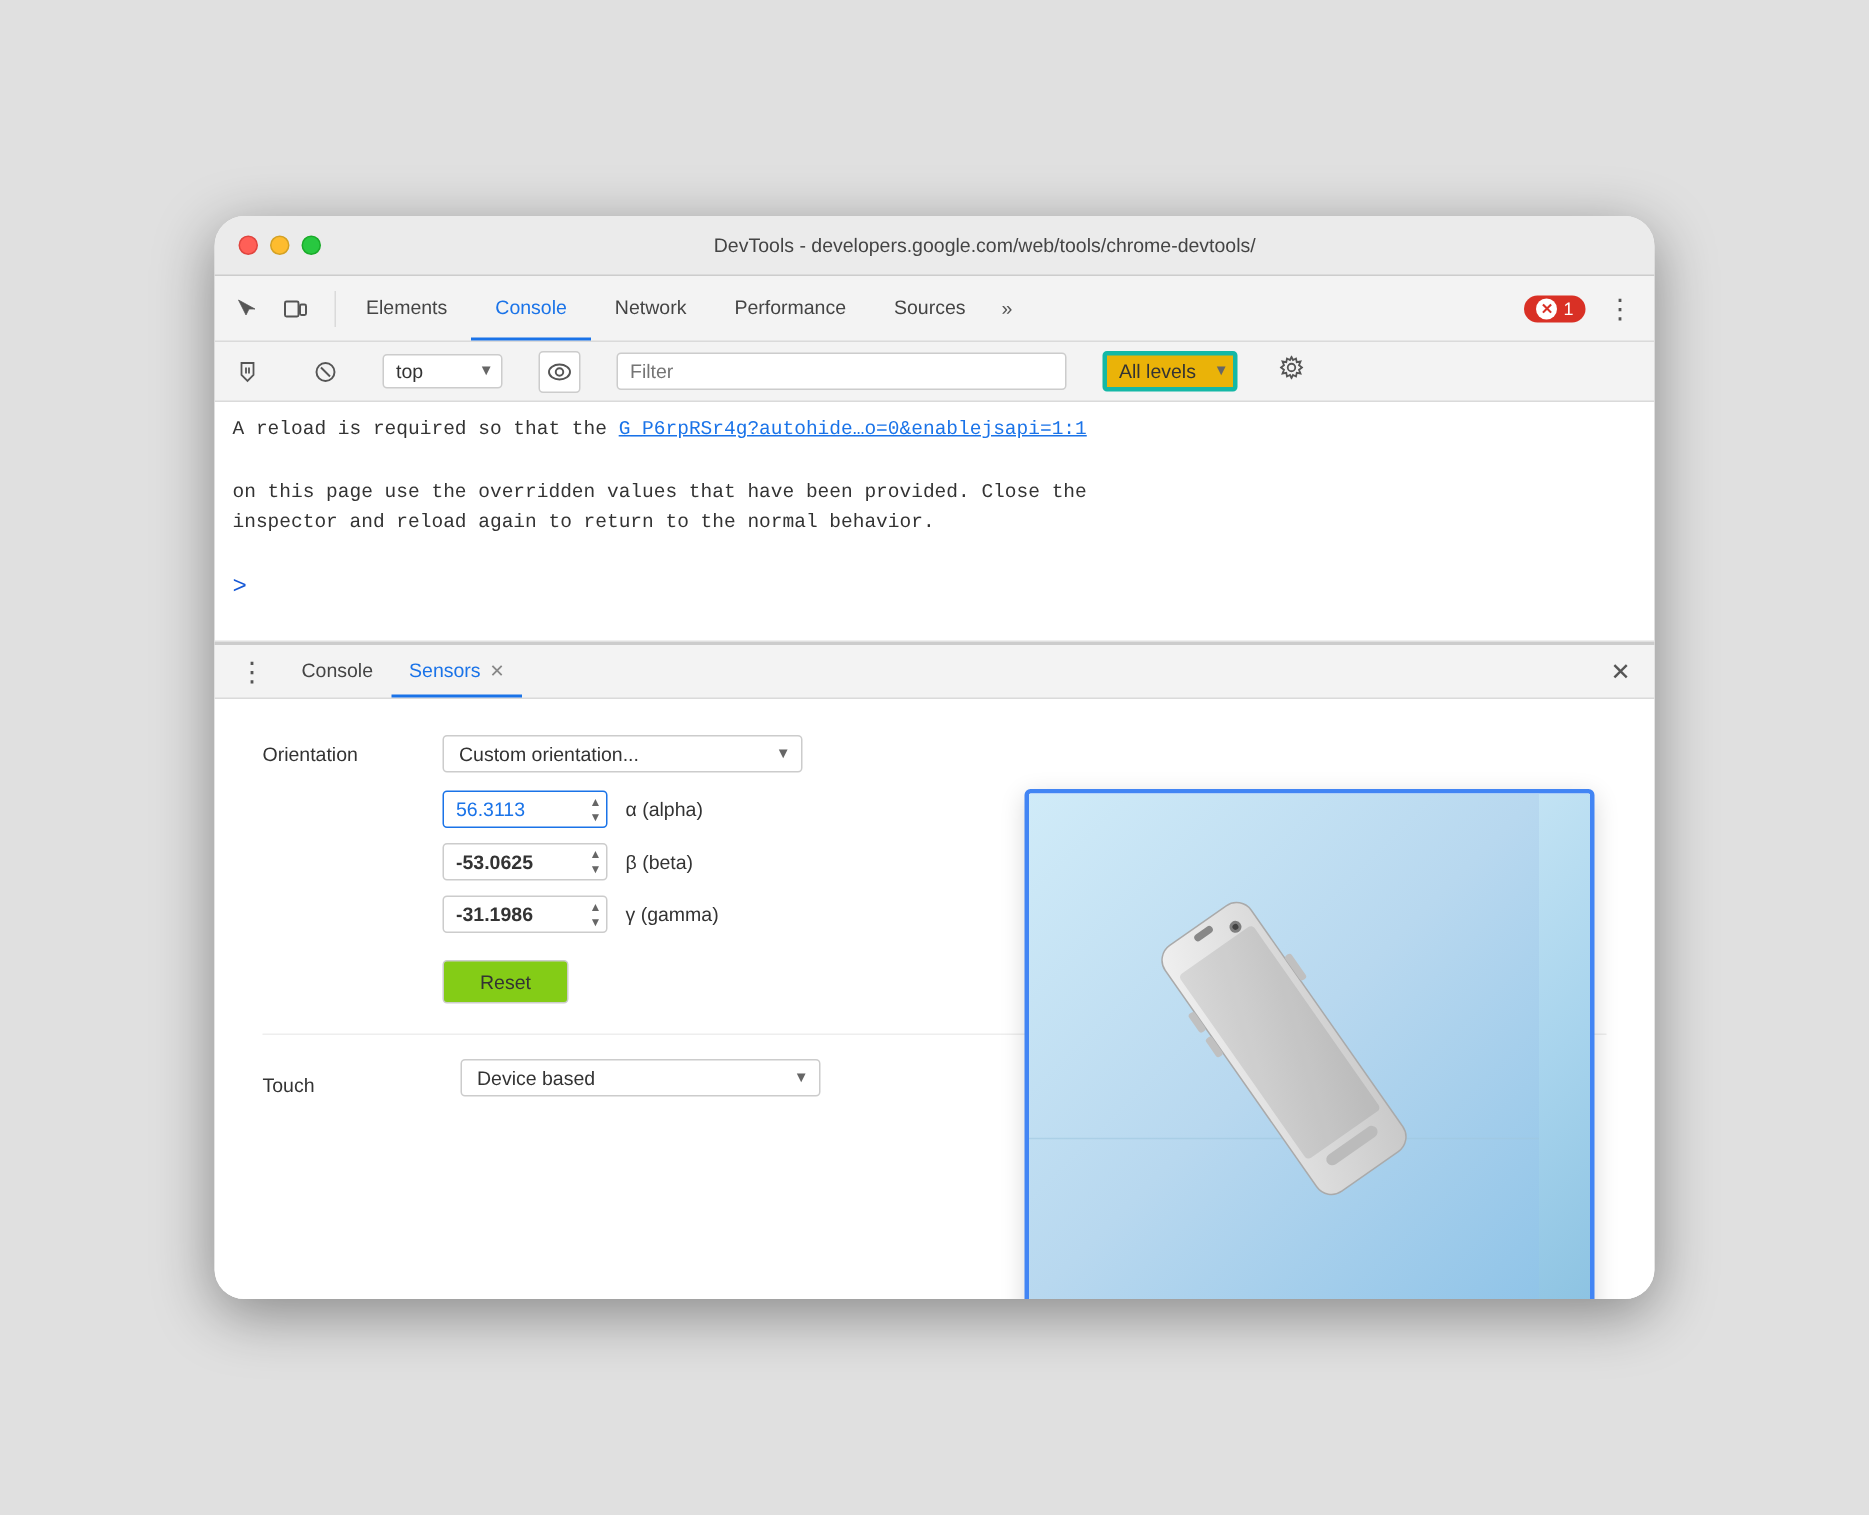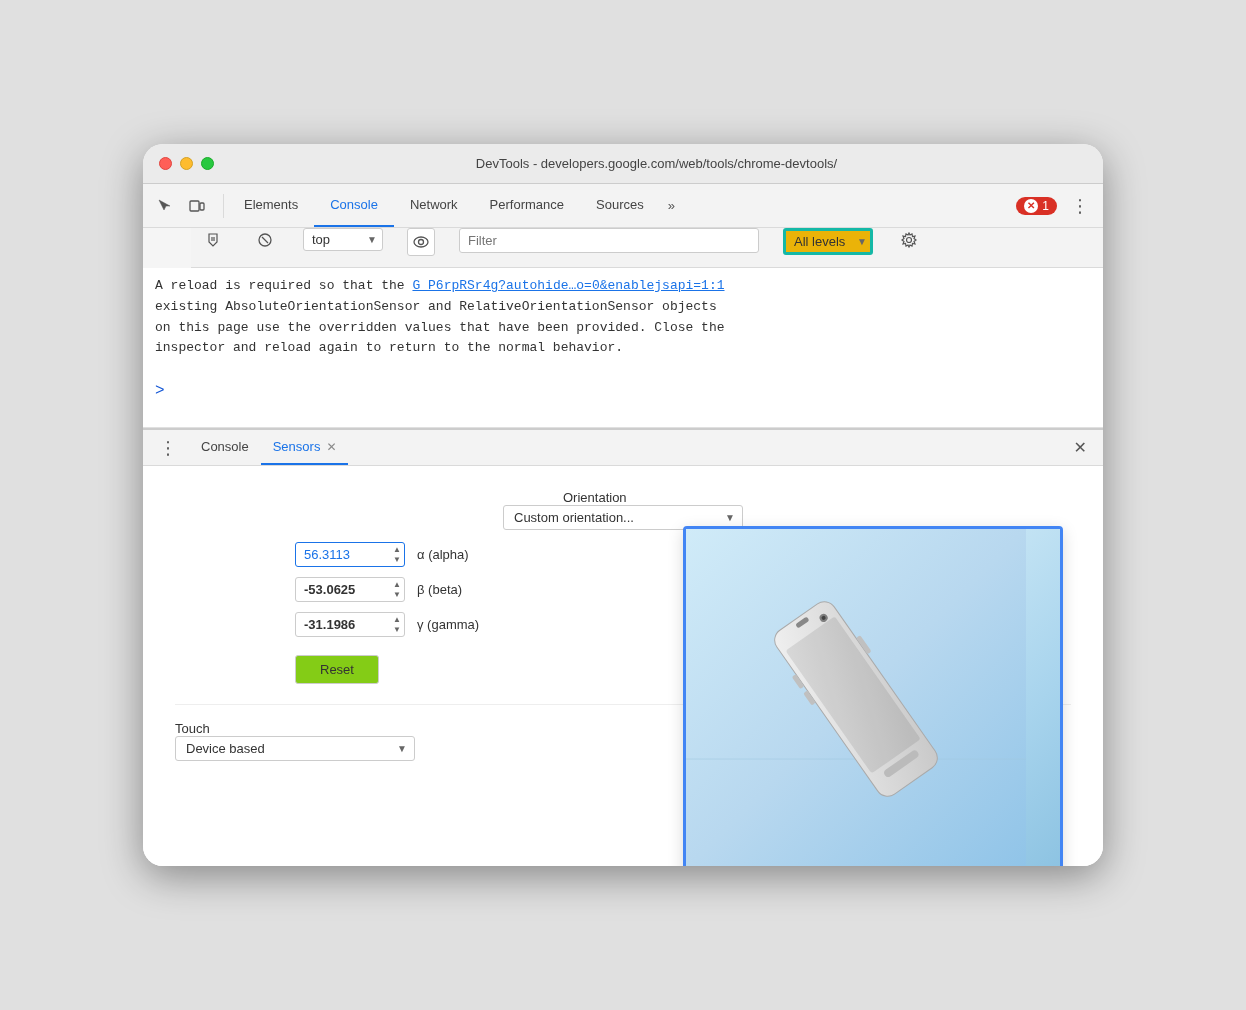--- a/index.html
+++ b/index.html
@@ -132,25 +132,24 @@
       color: #555;
       cursor: pointer;
       padding: 0 6px;
     }
 
     
     .console-toolbar {
       background: #f3f3f3;
       border-bottom: 1px solid #dadada;
       display: flex;
-      align-items: flex-start;
+      align-items: center;
       padding: 0 8px;
       height: 40px;
       gap: 24px;
-      margin-left: 48px;
     }
     .console-toolbar-btn {
       background: none;
       border: none;
       cursor: pointer;
       padding: 4px 6px;
       border-radius: 3px;
       color: #555;
       font-size: 13px;
       display: flex;
@@ -305,21 +304,20 @@
       padding: 24px 32px;
       position: relative;
       min-height: 400px;
     }
 
     .sensor-row {
       display: flex;
       align-items: center;
       margin-bottom: 12px;
       gap: 0;
-      flex-direction: column;
     }
     .sensor-label {
       font-size: 13px;
       color: #333;
       width: 120px;
       flex-shrink: 0;
     }
     .orientation-select-wrapper {
       position: relative;
       display: inline-flex;
@@ -401,24 +399,25 @@
       border: 1px solid #ccc;
       border-radius: 3px;
       padding: 6px 24px;
       font-size: 13px;
       color: #333;
       cursor: pointer;
     }
 
     .touch-row {
       display: flex;
-      align-items: flex-start;
+      align-items: flex-end;
       margin-top: 20px;
       padding-top: 16px;
       border-top: 1px solid #eee;
+      gap: 12px;
     }
 
     
     .phone-3d-overlay {
       position: absolute;
       top: 60px;
       right: 40px;
       width: 380px;
       height: 380px;
       border: 3px solid #4285f4;
@@ -533,21 +532,21 @@
       <svg width="16" height="16" viewBox="0 0 16 16">
         <circle cx="8" cy="8" r="2.5" stroke="#555" stroke-width="1.2" fill="none"></circle>
         <path d="M8 1 L9 3 L11 2 L11.5 4.5 L14 4 L13 6.5 L15 8 L13 9.5 L14 12 L11.5 11.5 L11 14 L9 13 L8 15 L7 13 L5 14 L4.5 11.5 L2 12 L3 9.5 L1 8 L3 6.5 L2 4 L4.5 4.5 L5 2 L7 3 Z" stroke="#555" stroke-width="1.2" fill="none"></path>
       </svg>
     </button>
   </div>
 
   <div class="console-output">
     <div class="console-message">
       <span>A reload is required so that the </span><span class="console-link">G_P6rpRSr4g?autohide…o=0&amp;enablejsapi=1:1</span><br>
-      <span>existing AbsoluteOrientationSensor and RelativeOrientationSensor objects</span><br>
+      <br>
       <span>on this page use the overridden values that have been provided. Close the</span><br>
       <span>inspector and reload again to return to the normal behavior.</span>
     </div>
     <div class="console-prompt">&gt;</div>
   </div>
 
   <div class="bottom-panel">
 
     <div class="bottom-tabs">
       <div class="bottom-tab-dots">⋮</div>

